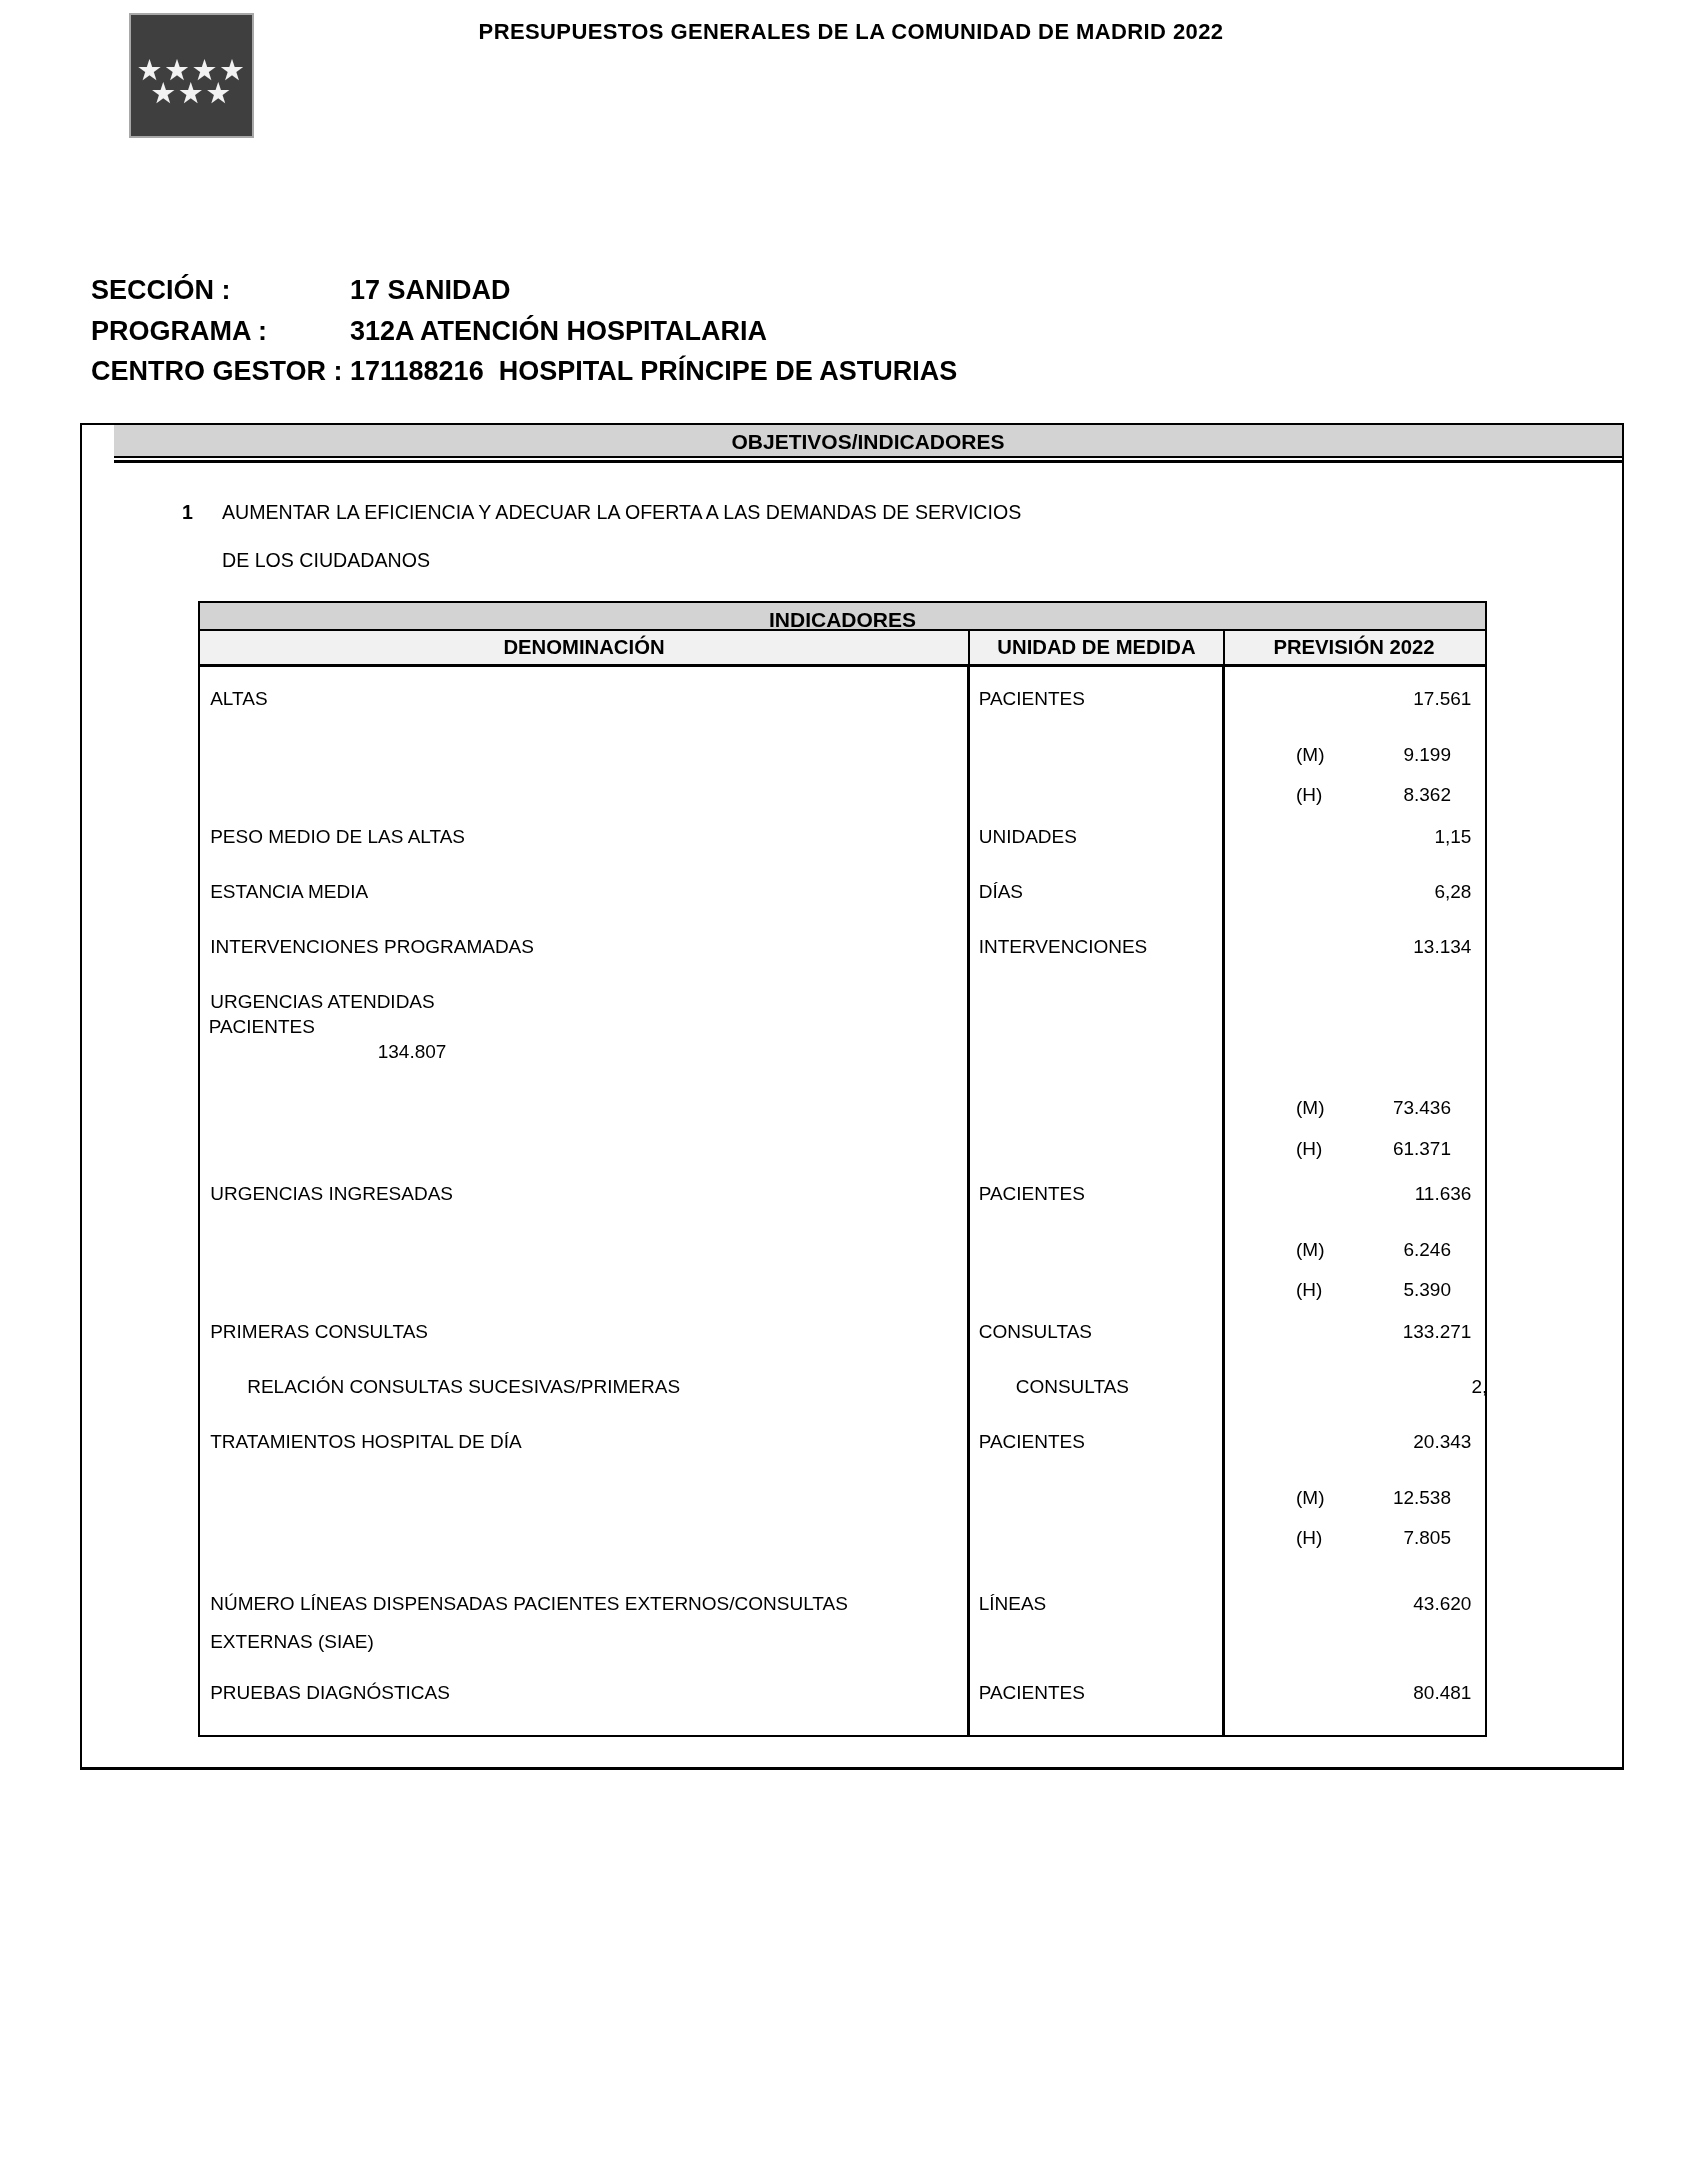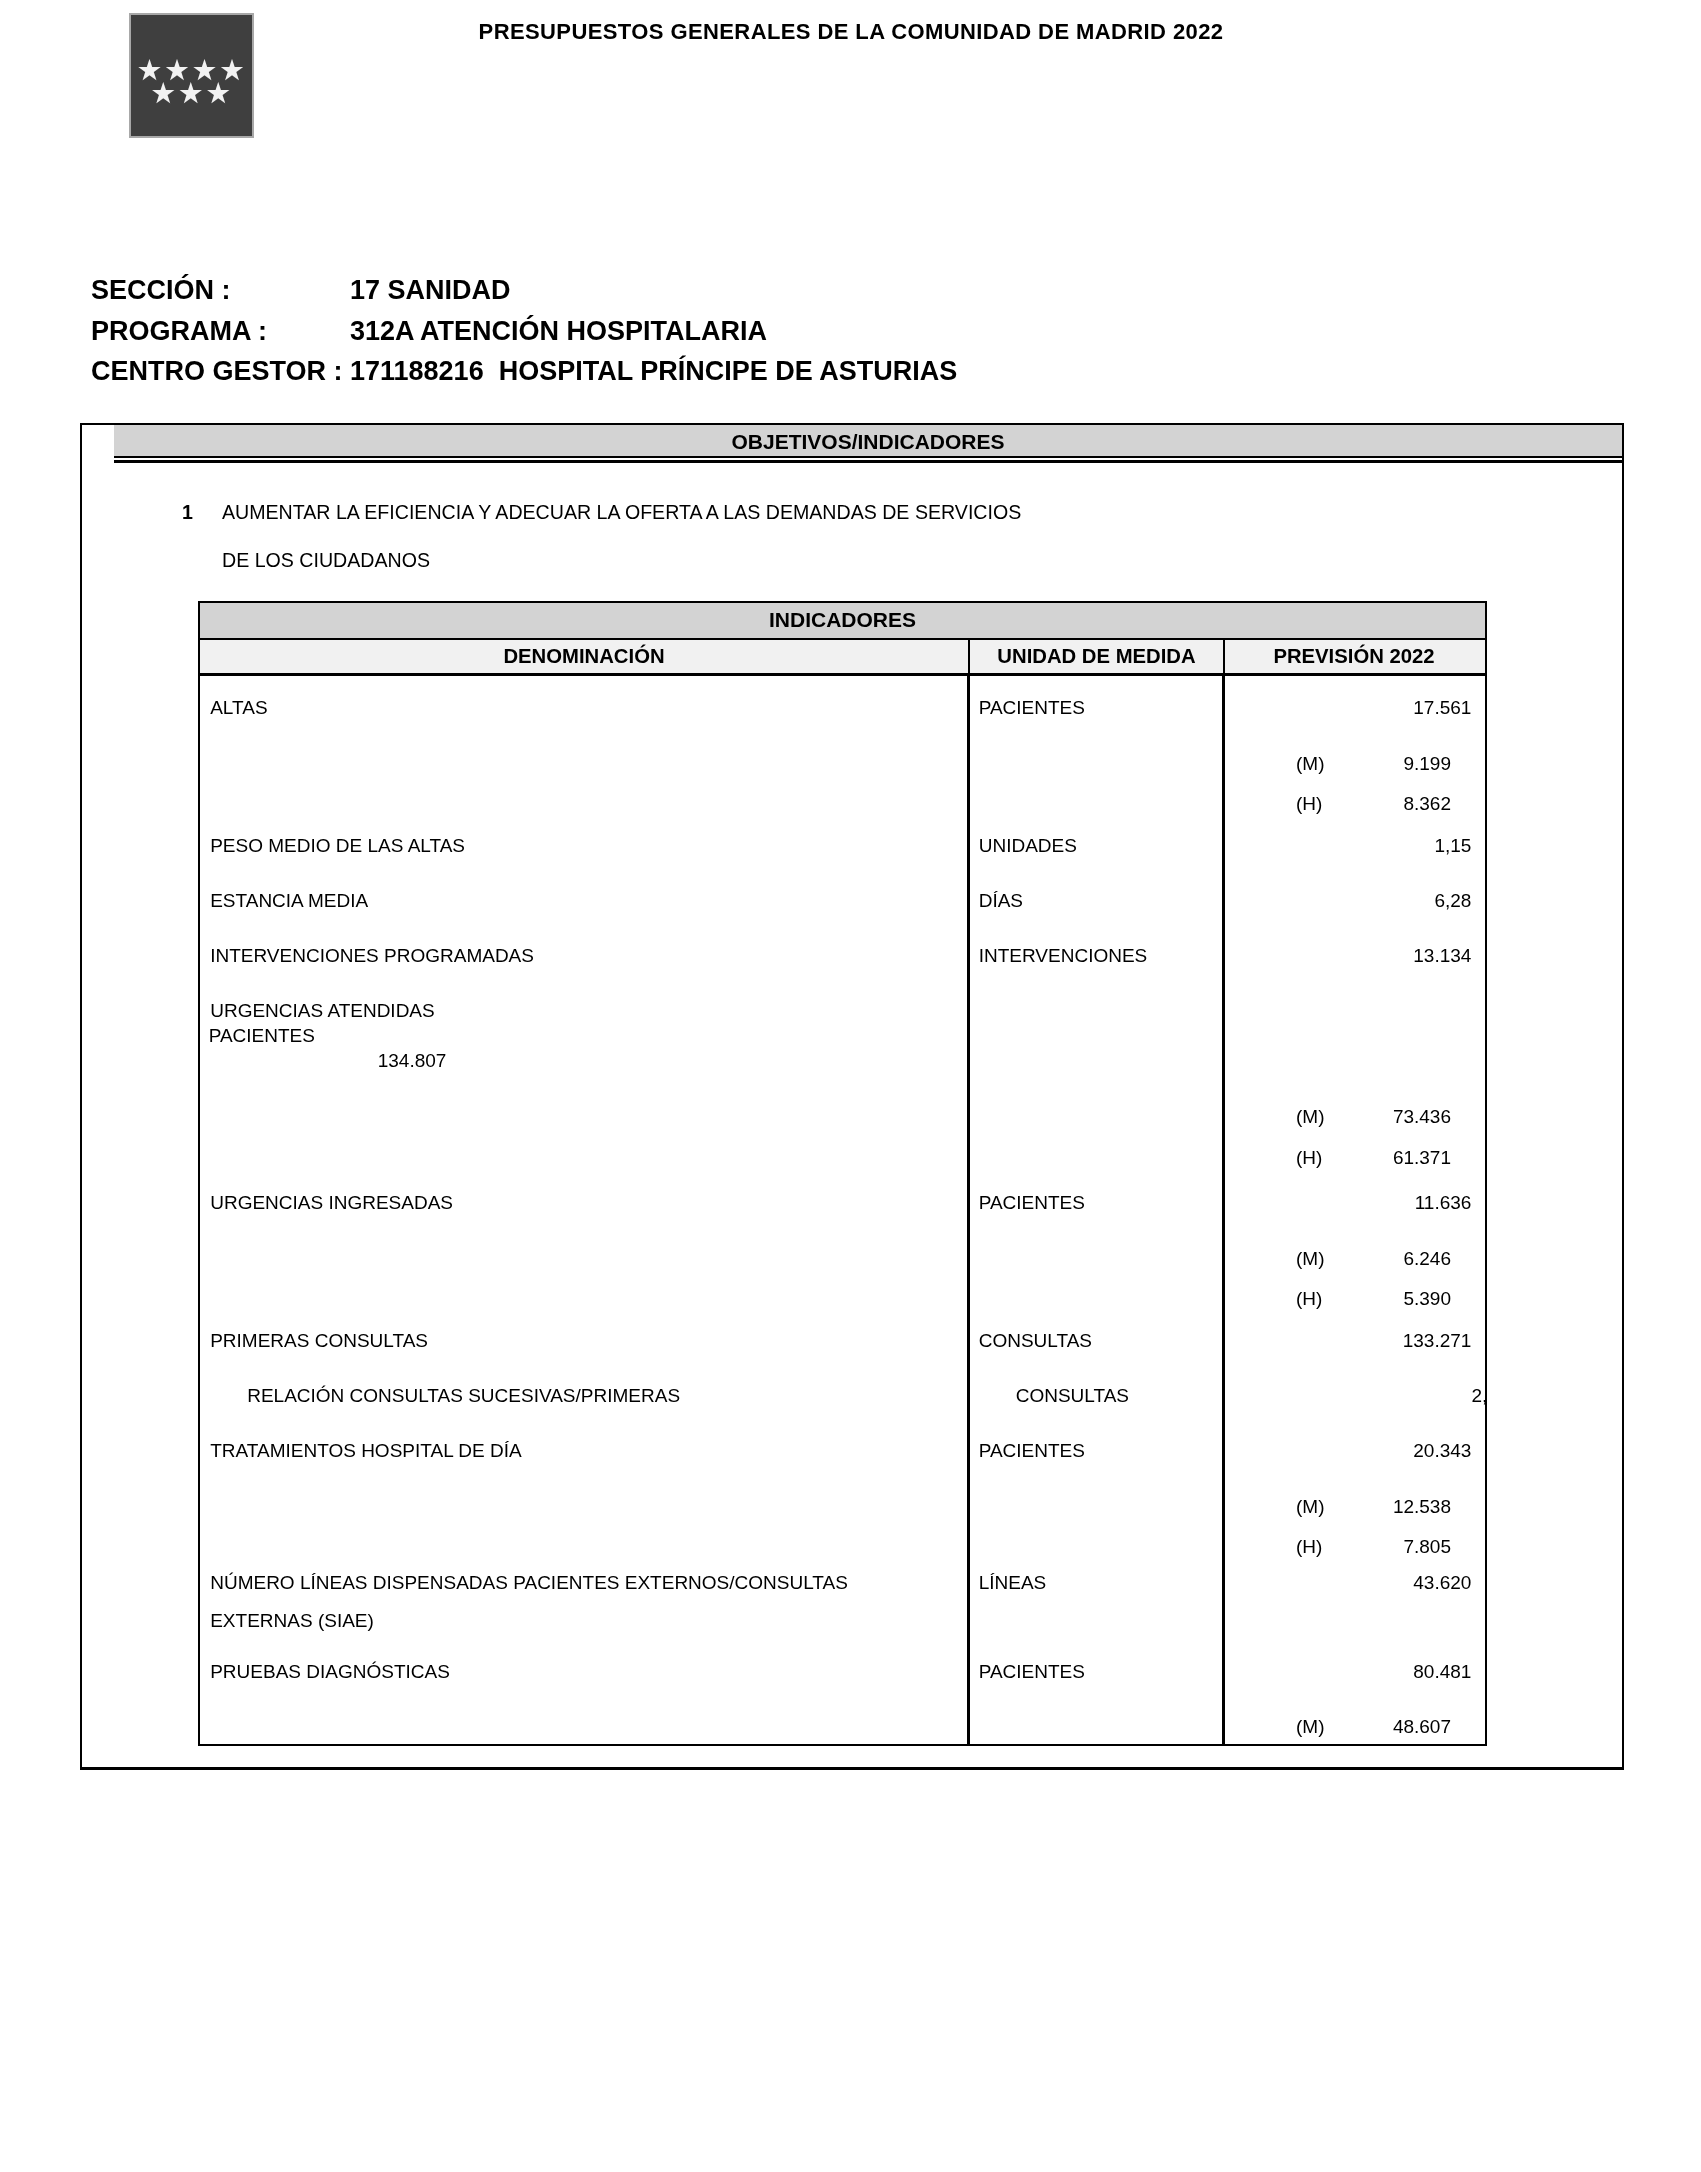--- a/index.html
+++ b/index.html
@@ -66,21 +66,21 @@
     font-size:19.6px;line-height:48px;
   }
   .obj-num{width:40px;flex:none;font-weight:bold;}
   .obj-text{font-weight:normal;}
 
   
   .tbl{
     margin:16.7px 0 0 84px;width:1289px;
     border:2.9px solid var(--ink);
   }
-  .tbl-bar{height:37px;line-height:33px;border-bottom:2.9px solid var(--ink);}
+  .tbl-bar{height:28px;line-height:33px;border-bottom:2.9px solid var(--ink);}
   .thead{
     display:flex;height:36px;background:var(--header-row-gray);
     border-bottom:3.6px solid var(--ink);
   }
   .th{
     font-weight:bold;font-size:20.3px;line-height:33px;text-align:center;
   }
   .th.h1{width:770px;border-right:2.9px solid var(--ink);}
   .th.h2{width:255px;border-right:2.9px solid var(--ink);}
   .th.h3{width:258px;}
@@ -253,21 +253,21 @@
             </div>
           </div>
           <div class="irow sub" style="margin-top: 15.2px;">
             <div class="cell c1"></div>
             <div class="cell c2"></div>
             <div class="cell c3">
               <span>(H)</span>
               <span>7.805</span>
             </div>
           </div>
-          <div class="irow main twoline" style="margin-top: 5px;">
+          <div class="irow main twoline" style="margin-top: 35px;">
             <div class="cell c1">NÚMERO LÍNEAS DISPENSADAS PACIENTES EXTERNOS/CONSULTAS<br>EXTERNAS (SIAE)</div>
             <div class="cell c2">LÍNEAS</div>
             <div class="cell c3">43.620</div>
           </div>
           <div class="irow main" style="margin-top: 19px;">
             <div class="cell c1">PRUEBAS DIAGNÓSTICAS</div>
             <div class="cell c2">PACIENTES</div>
             <div class="cell c3">80.481</div>
           </div>
           <div class="irow sub" style="margin-top: 30px;">

